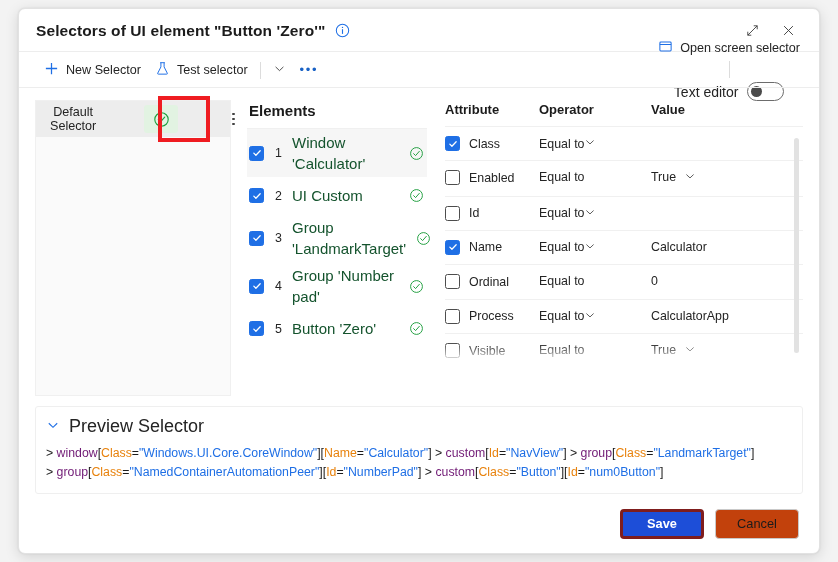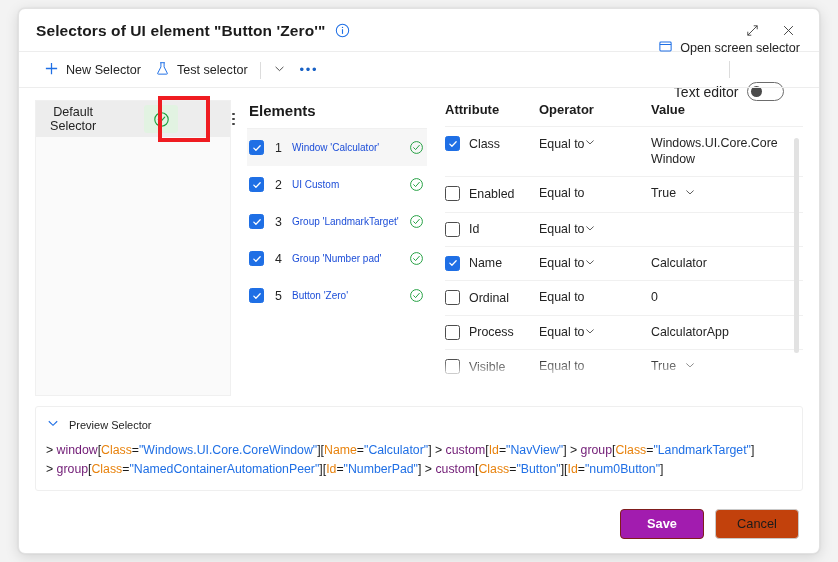--- a/index.html
+++ b/index.html
@@ -147,21 +147,21 @@
     padding:3px 0 3px 2px;
     box-sizing:border-box;
     cursor:pointer;
   }
   .el-row.selected{background:#f6f6f6;}
   .el-idx{
     width:17px;flex:0 0 17px;font-size:12.4px;color:#242424;text-align:left;
     margin-left:11px;
   }
   .el-label{
-    flex:1;font-size:10px;color:#1d4ed8;line-height:21px;padding-right:6px;
+    flex:1;font-size:15px;color:#14532d;line-height:21px;padding-right:6px;
   }
   .el-status{flex:0 0 22px;display:flex;justify-content:center;align-items:center;}
 
   
   .cb{
     width:15px;height:15px;border-radius:2.5px;box-sizing:border-box;
     flex:0 0 15px;display:flex;align-items:center;justify-content:center;
     cursor:pointer;
   }
   .cb.on{background:#1f6fe5;border:1px solid #1f6fe5;}
@@ -209,21 +209,21 @@
   
   .preview{
     margin:10px 16px 0 16px;
     border:1px solid #efefef;
     border-radius:3px;
     padding:9px 12px 11px 10px;
     box-sizing:border-box;
     background:#fff;
   }
   .preview-head{display:flex;align-items:center;gap:9px;cursor:pointer;}
-  .preview-head span.lbl{font-size:11px;color:#242424;}
+  .preview-head span.lbl{font-size:18px;color:#242424;}
   .code{
     margin-top:7px;
     font-size:12.3px;
     line-height:19px;
     font-family:"Liberation Sans", sans-serif;
     word-break:break-word;
   }
   .tk-gt{color:#1b1b1b;}
   .tk-tag{color:#701a75;}
   .tk-br{color:#1b1b1b;}
@@ -236,21 +236,21 @@
     position:absolute;left:0;right:0;bottom:0;height:59px;
     display:flex;align-items:center;justify-content:flex-end;
     gap:11px;padding-right:20px;box-sizing:border-box;
   }
   .btn{
     min-width:84px;height:30px;border-radius:4px;
     font-size:12.8px;cursor:pointer;
     display:flex;align-items:center;justify-content:center;
     box-sizing:border-box;
   }
-  .btn-primary{background:#a21caf;color:#fff;border:1px solid #7f1d1d;font-weight:600;}
+  .btn-primary{background:#1d4ed8;color:#fff;border:3px solid #7f1d1d;font-weight:600;}
   .btn-default{background:#c2410c;color:#1b1b1b;border:1px solid #c9c9c9;}
 </style>
 </head>
 <body>
 
 <div class="dialog">
 
   <div class="titlebar">
     <div class="title-text">Selectors of UI element "Button 'Zero'"</div>
     <span class="info-icon">
@@ -452,23 +452,20 @@
                 </svg>
             </span>
             <span>Class</span>
           </span>
           <span class="c-op">
             <span>Equal to</span>
             <span><svg width="12" height="12" viewBox="0 0 16 16">
                   <path d="M3.2 6 L8 10.6 L12.8 6" fill="none" stroke="#3c3c3c" stroke-width="1.1"></path>
                 </svg></span>
           </span>
-          <span class="c-val">
-            <span class="val-text">Windows.UI.Core.CoreWindow</span>
-          </span>
         </div>
 
         <div class="attr-row">
           <span class="c-attr">
             <span class="cb off"></span>
             <span>Enabled</span>
           </span>
           <span class="c-op">
             <span>Equal to</span>
           </span>

